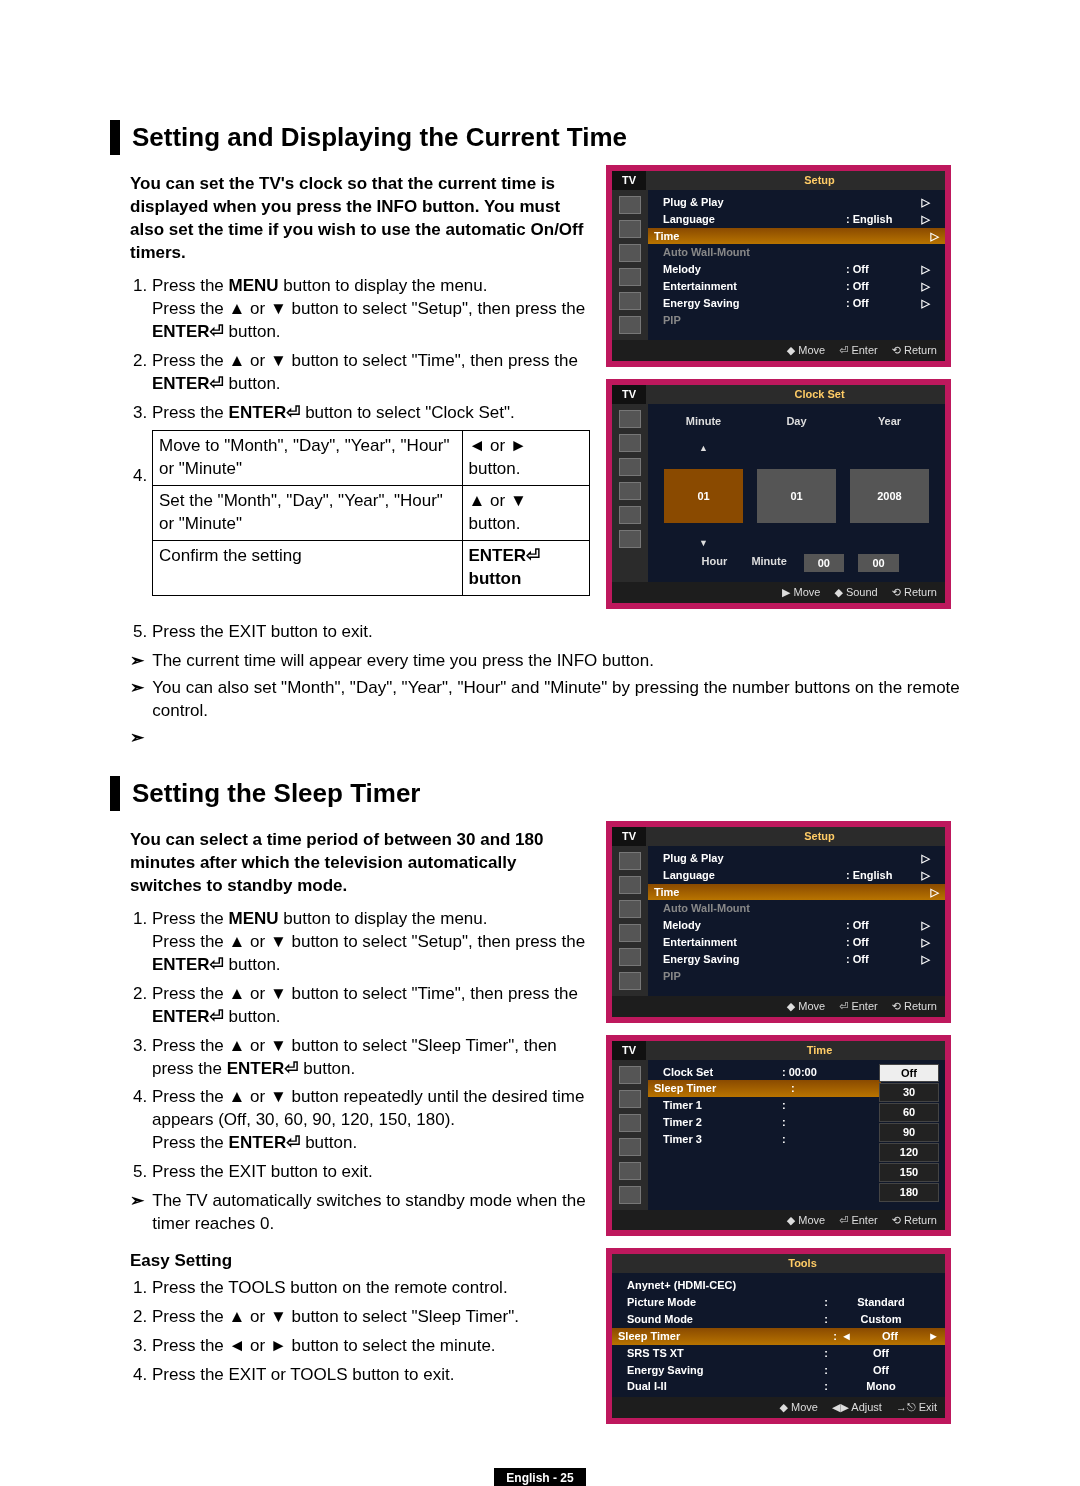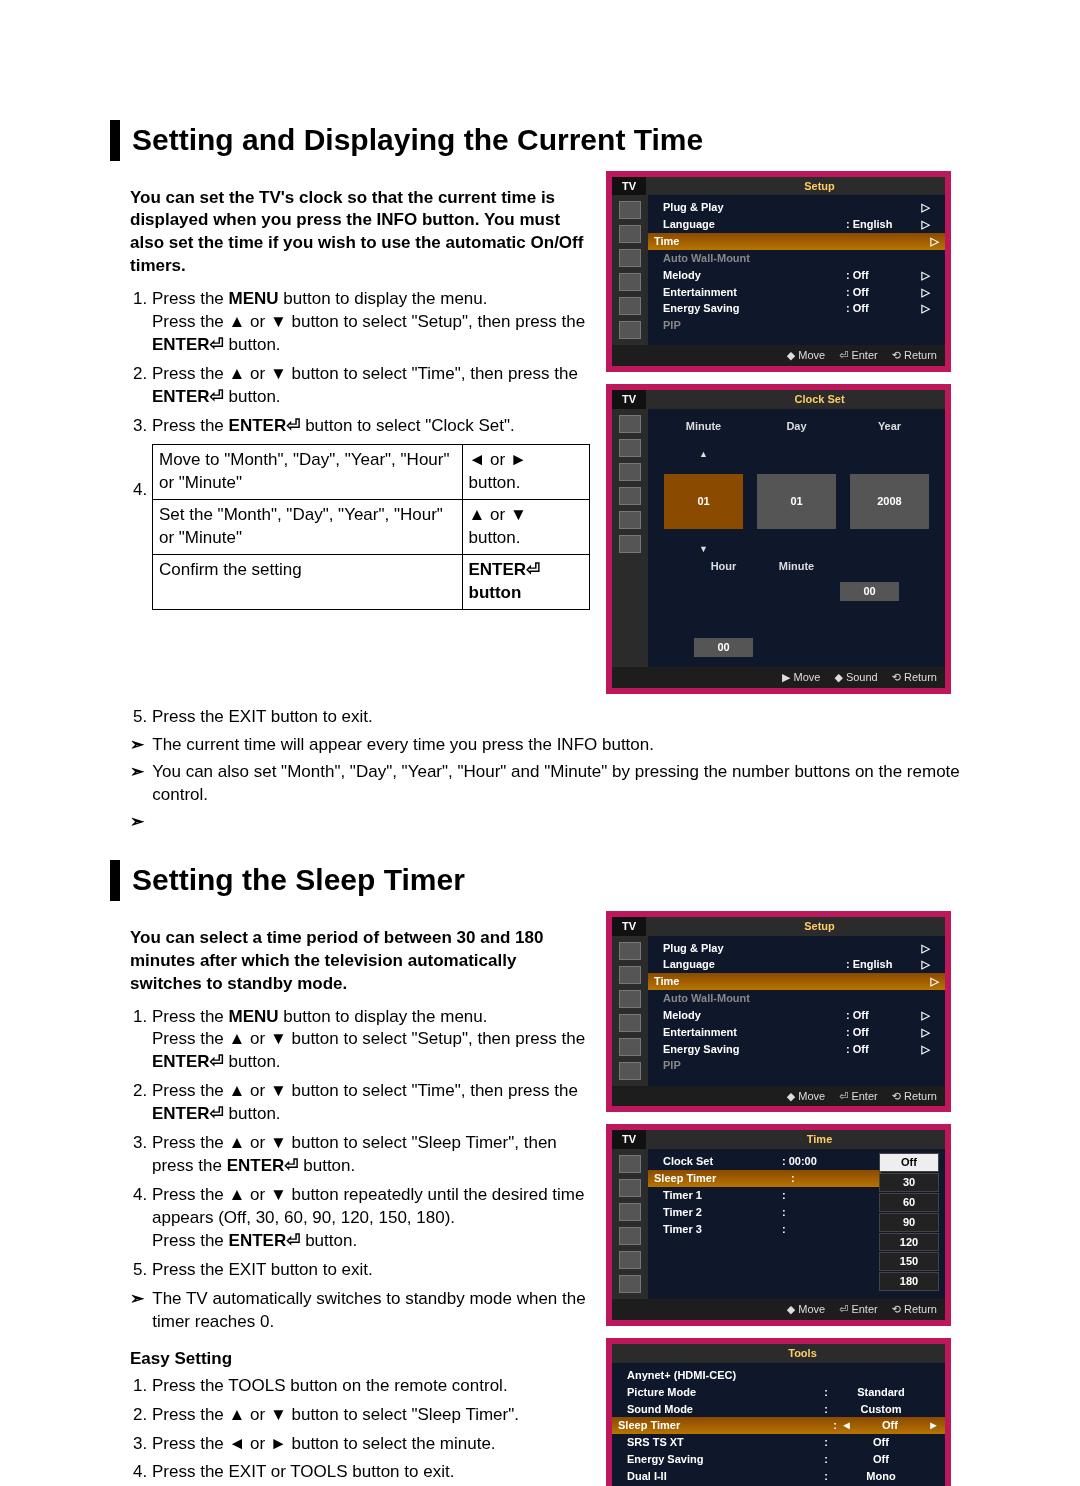--- a/index.html
+++ b/index.html
@@ -1,18 +1,18 @@
 <!DOCTYPE html>
 <html><head>
 <meta charset="utf-8">
 <style>
   * { margin: 0; padding: 0; box-sizing: border-box; }
   body { background: #fff; font-family: Arial, Helvetica, sans-serif; color: #000; width: 1080px; margin: 0 auto; padding: 120px 110px 40px 110px; font-size: 17px; line-height: 1.35; }
-  .section-title { font-size: 30px; font-weight: bold; border-left: 10px solid #000; padding-left: 12px; margin-bottom: 10px; }
-  .intro { font-weight: bold; margin: 16px 0 10px 20px; max-width: 480px; }
+  .section-title { font-size: 26px; font-weight: bold; border-left: 10px solid #000; padding-left: 12px; margin-bottom: 10px; }
+  .intro { font-weight: bold; margin: 8px 0 10px 20px; max-width: 480px; }
   .cols { display: flex; gap: 16px; }
   .leftcol { flex: 1 1 auto; max-width: 480px; }
   .rightcol { width: 345px; flex: 0 0 345px; }
   ol.steps { list-style: decimal; margin-left: 42px; }
   ol.steps > li { margin-bottom: 6px; }
   .note { margin: 4px 0 4px 20px; display: flex; gap: 8px; }
   .note .arrow { font-weight: bold; }
   .subhead { font-weight: bold; margin: 14px 0 4px 20px; }
   b { font-weight: bold; }
   table.tbl { border-collapse: collapse; width: 100%; margin: 4px 0 8px 0; }
@@ -37,23 +37,23 @@
   .osd .row.hi { background: linear-gradient(#8a4a00,#b87400); margin: 0 -6px; padding: 1px 6px; }
   .osd .row.dim { color: #888; }
   .osd .footer { background: #1d1d1d; display: flex; justify-content: flex-end; gap: 14px; padding: 3px 8px; color: #ddd; font-weight: normal; }
   .osd .footer span { white-space: nowrap; }
 
   
   .csgrid { display: grid; grid-template-columns: repeat(3, 1fr); gap: 14px; padding: 6px 10px 2px 10px; text-align: center; }
   .csgrid .lbl { color: #ddd; }
   .csgrid .val { color: #fff; background: #555; padding: 20px 0; }
   .csgrid .val.on { background: #8a4a00; }
-  .csgrid2 { display: grid; grid-template-columns: repeat(3,1fr); gap: 14px; padding: 2px 40px 8px 40px; text-align:center;}
+  .csgrid2 { display: grid; grid-template-columns: repeat(4,1fr); gap: 14px; padding: 2px 40px 8px 40px; text-align:center;}
   .csgrid2 .lbl { color:#ddd; }
-  .csgrid2 .val { background:#555; padding:2px 12px;margin-top:23px; }
+  .csgrid2 .val { background:#555; padding:2px 12px; }
   .csgrid .arrv { color:#ddd; font-size:9px; text-align:center;}
 
   
   .ddcol { width: 60px; text-align: center; }
   .ddcol div { background:#222; border:1px solid #444; margin-bottom:1px; padding:1px 0;}
   .ddcol div.sel { background:#eee; color:#000; }
 
   .spacer { height: 22px; }
 </style>
 </head>

